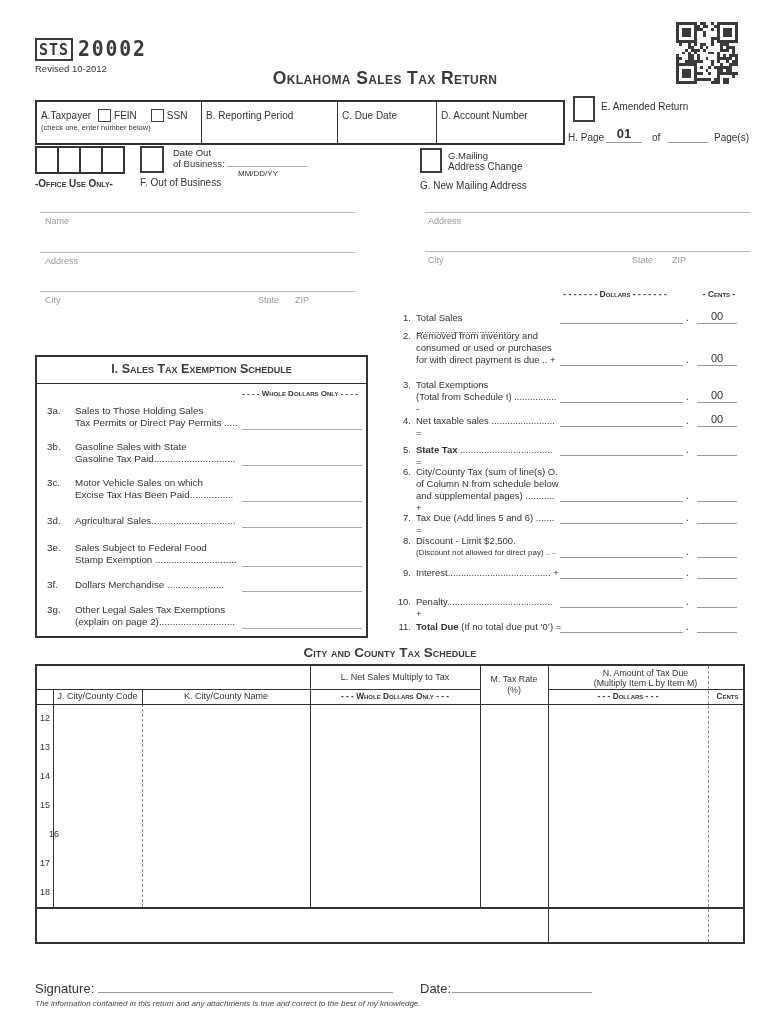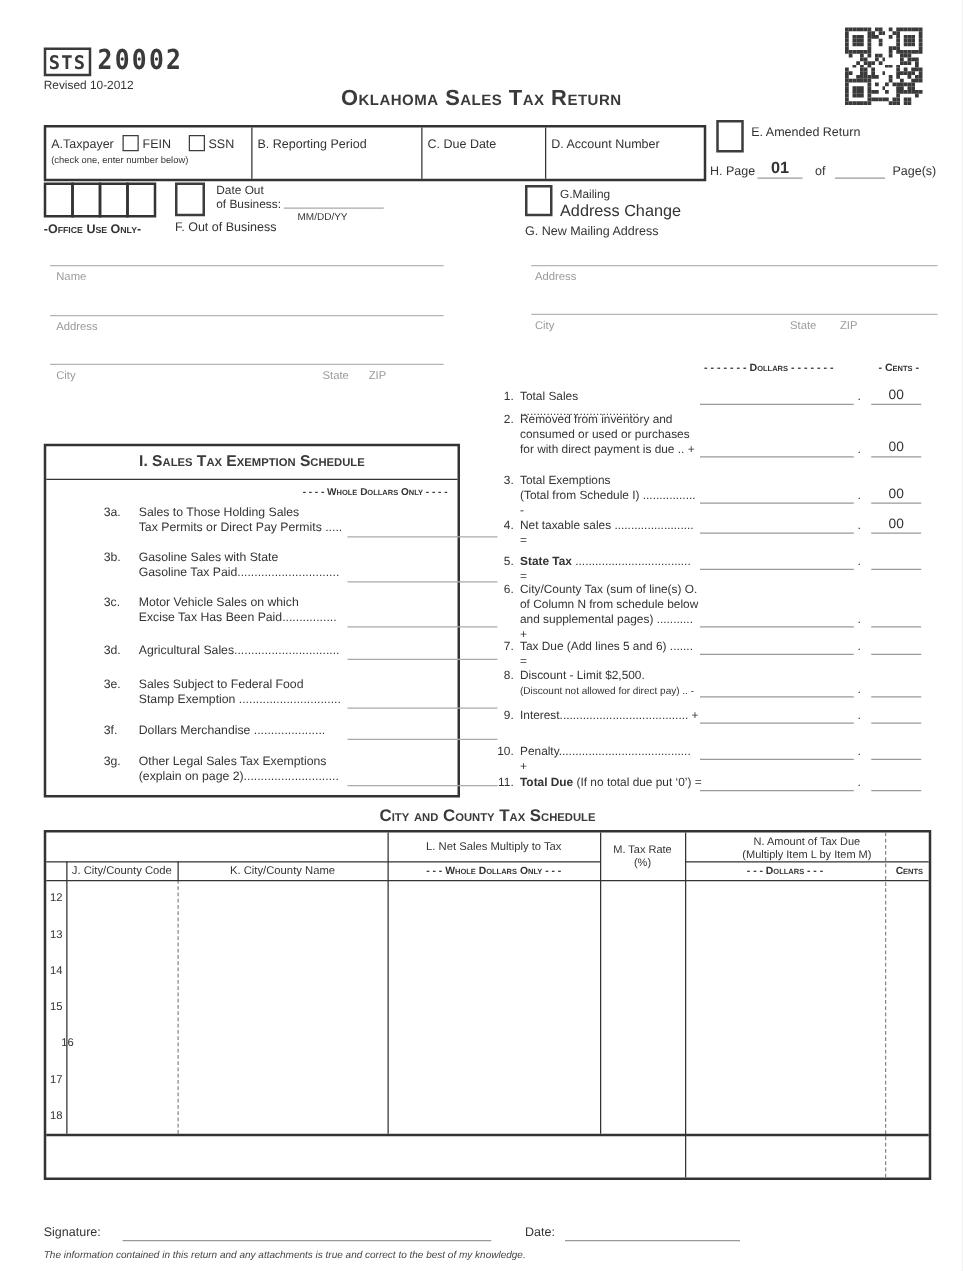--- a/index.html
+++ b/index.html
@@ -58,40 +58,40 @@
   .tl-cents { position:absolute; left:306px; bottom:1px; width:40px; height:15px;
     text-align:center; font-size:11px; line-height:14px; }
   .tl-small { font-size:8px; }
 
   
   .exbox { left:35px; top:355px; width:333px; height:283px; border:2px solid #333; }
   .ex-title { position:absolute; left:0; top:5px; width:100%; text-align:center;
     font-size:12.5px; font-weight:700; color:#3a3a3a; }
   .ex-rule { position:absolute; left:0; top:26px; width:100%; border-top:1.5px solid #333; }
   .ex-wdo { position:absolute; right:8px; top:32px; font-size:8px; font-weight:700; }
-  .exitem { position:absolute; left:0; width:100%; font-size:9.8px; line-height:12px;margin-left:36px; }
+  .exitem { position:absolute; left:0; width:100%; font-size:9.8px; line-height:12px; }
   .ex-num { position:absolute; left:10px; top:0; width:26px; }
   .ex-label { position:absolute; left:38px; top:0; width:164px; }
   .ex-amt { position:absolute; left:205px; bottom:1px; width:120px; height:12px; border-bottom:1px solid #aaa; }
 
   
   .sched-title { left:35px; top:645px; width:710px; text-align:center;
     font-size:13.5px; font-weight:700; color:#3a3a3a; }
   .sched { left:35px; top:664px; width:710px; height:280px; border:2px solid #333; }
   .vline { position:absolute; width:0; border-left:1.5px solid #333; }
   .vdash { position:absolute; width:0; border-left:1px dashed #888; }
   .hline { position:absolute; height:0; border-top:1.5px solid #333; }
   .th { position:absolute; text-align:center; font-size:8.8px; color:#333; }
   .rownum { position:absolute; left:0; width:16px; text-align:center; font-size:9px; }
   .cell { position:absolute; height:29px; }
 
   .total-bold { font-size:11px; font-weight:700; }
   .total-rest { font-size:10.5px; }
 
-  .sig-label { font-size:10px;text-align:center; }
+  .sig-label { font-size:13px;text-align:center; }
   .disclaimer { font-size:8px; font-style:italic; color:#444; }
 </style>
 </head>
 <body>
 
 <div class="page">
 
   <div class="abs sts-box">
     <span>STS</span>
   </div>
@@ -360,21 +360,21 @@
 
   <div class="abs cb cb-f"></div>
   <span class="abs" style="left:173px; top:147px; font-size:9.5px">Date Out</span>
   <span class="abs" style="left:173px; top:158px; font-size:9.5px">of Business:</span>
   <div class="abs" style="left:227px; top:155px; width:80px; height:12px; border-bottom:1px solid #aaa"></div>
   <span class="abs" style="left:238px; top:169px; font-size:8px">MM/DD/YY</span>
   <span class="abs lbl" style="left:140px; top:177px">F. Out of Business</span>
 
   <div class="abs cb cb-g"></div>
   <span class="abs" style="left:448px; top:150px; font-size:9.5px">G.Mailing</span>
-  <span class="abs" style="left:448px; top:161px; font-size:13px">Address Change</span>
+  <span class="abs" style="left:448px; top:161px; font-size:10px">Address Change</span>
   <span class="abs lbl" style="left:420px; top:180px">G. New Mailing Address</span>
 
   <div class="abs fline" style="left:40px; top:200px; width:315px; height:13px"></div>
   <span class="abs flabel" style="left:45px; top:216px">Name</span>
   <div class="abs fline" style="left:40px; top:240px; width:315px; height:13px"></div>
   <span class="abs flabel" style="left:45px; top:256px">Address</span>
   <div class="abs fline" style="left:40px; top:279px; width:315px; height:13px"></div>
   <span class="abs flabel" style="left:45px; top:295px">City</span>
   <span class="abs flabel" style="left:258px; top:295px">State</span>
   <span class="abs flabel" style="left:295px; top:295px">ZIP</span>

